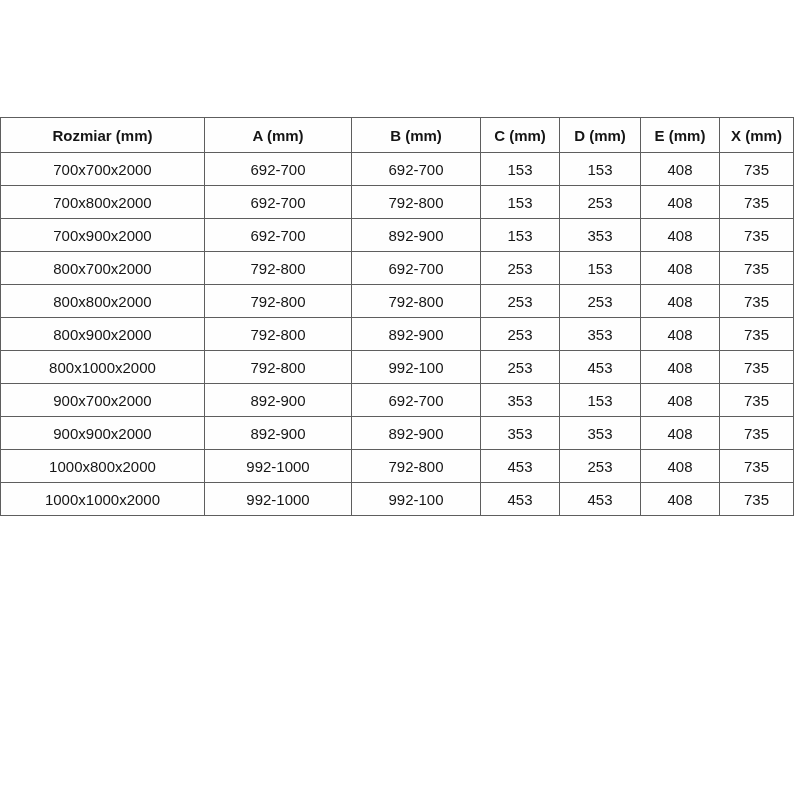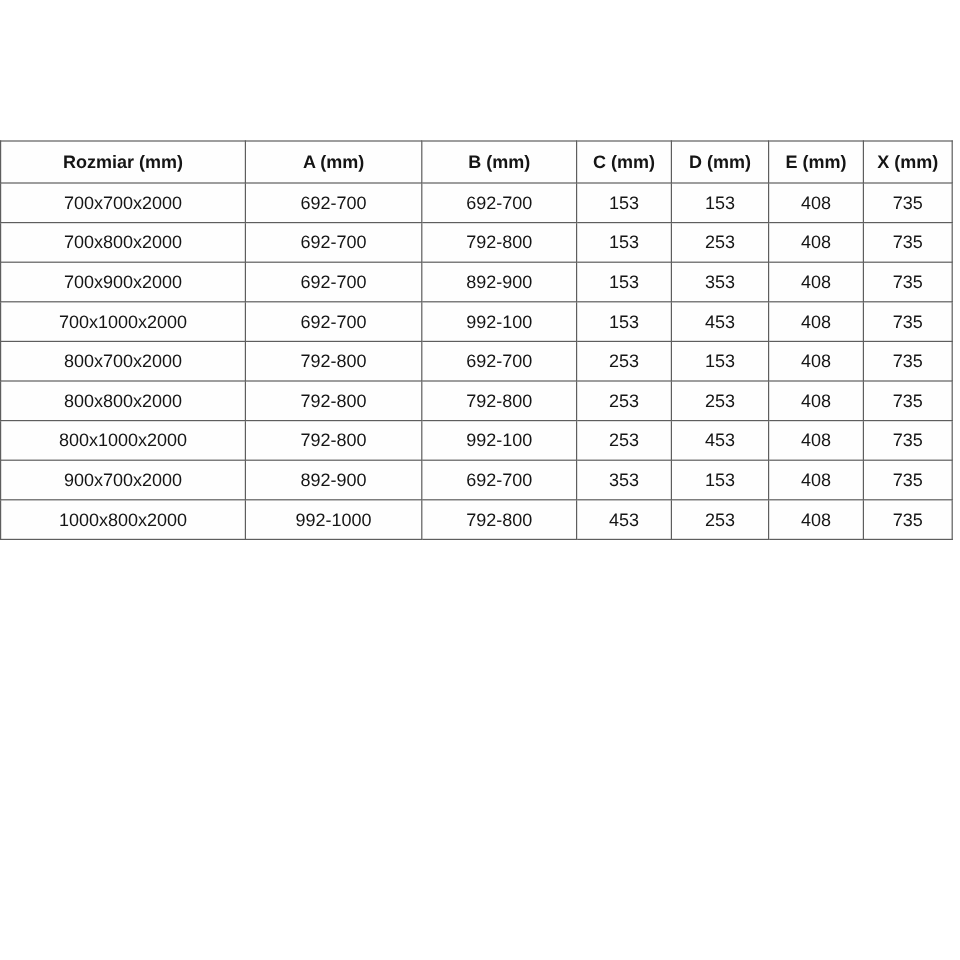--- a/index.html
+++ b/index.html
@@ -95,43 +95,43 @@
         <tr>
           <td>700x900x2000</td>
           <td>692-700</td>
           <td>892-900</td>
           <td>153</td>
           <td>353</td>
           <td>408</td>
           <td>735</td>
         </tr>
         <tr>
-          <td>700x1000x2000</td>
-          <td>692-700</td>
-          <td>992-100</td>
-          <td>153</td>
-          <td>453</td>
-          <td>408</td>
-          <td>735</td>
-        </tr>
-        <tr>
           <td>800x700x2000</td>
           <td>792-800</td>
           <td>692-700</td>
           <td>253</td>
           <td>153</td>
           <td>408</td>
           <td>735</td>
         </tr>
         <tr>
           <td>800x800x2000</td>
           <td>792-800</td>
           <td>792-800</td>
           <td>253</td>
           <td>253</td>
+          <td>408</td>
+          <td>735</td>
+        </tr>
+        <tr>
+          <td>800x900x2000</td>
+          <td>792-800</td>
+          <td>892-900</td>
+          <td>253</td>
+          <td>353</td>
           <td>408</td>
           <td>735</td>
         </tr>
         <tr>
           <td>800x1000x2000</td>
           <td>792-800</td>
           <td>992-100</td>
           <td>253</td>
           <td>453</td>
           <td>408</td>
@@ -140,23 +140,41 @@
         <tr>
           <td>900x700x2000</td>
           <td>892-900</td>
           <td>692-700</td>
           <td>353</td>
           <td>153</td>
           <td>408</td>
           <td>735</td>
         </tr>
         <tr>
+          <td>900x900x2000</td>
+          <td>892-900</td>
+          <td>892-900</td>
+          <td>353</td>
+          <td>353</td>
+          <td>408</td>
+          <td>735</td>
+        </tr>
+        <tr>
           <td>1000x800x2000</td>
           <td>992-1000</td>
           <td>792-800</td>
           <td>453</td>
           <td>253</td>
           <td>408</td>
           <td>735</td>
         </tr>
+        <tr>
+          <td>1000x1000x2000</td>
+          <td>992-1000</td>
+          <td>992-100</td>
+          <td>453</td>
+          <td>453</td>
+          <td>408</td>
+          <td>735</td>
+        </tr>
       </tbody>
   </table>
 </div>
 
 </body></html>

